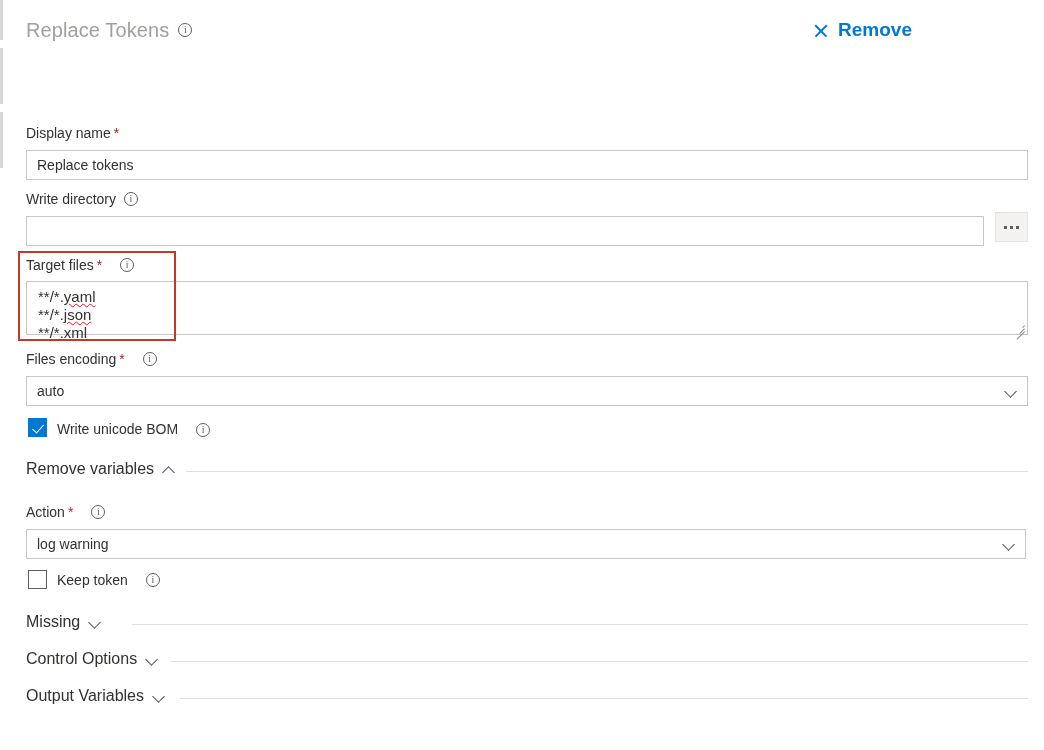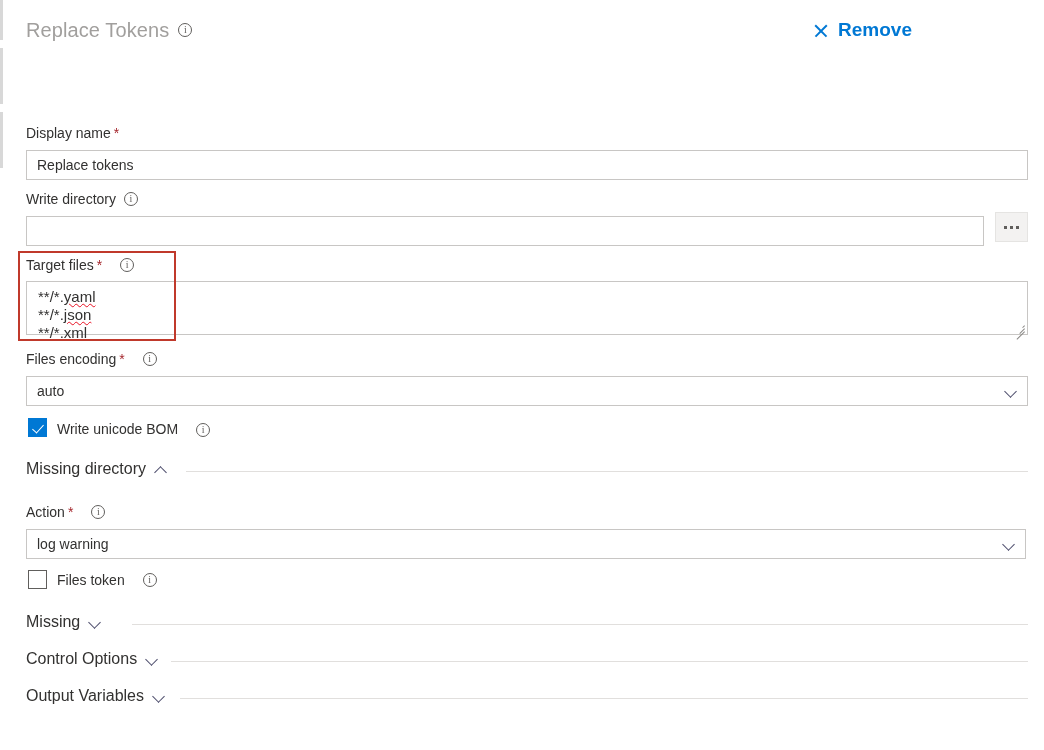--- a/index.html
+++ b/index.html
@@ -340,40 +340,40 @@
     </div>
   </div>
 
   <div class="cb-row" style="position:absolute;left:28px;top:418px;align-items:flex-end;">
     <div class="cb checked"></div>
     <span>Write unicode BOM</span>
     <span class="info-ico" style="margin-left:8px;">i</span>
   </div>
 
   <div class="section-head" style="left:26px;top:460px;">
-    <span class="stitle">Missing directory</span>
+    <span class="stitle">Remove variables</span>
     <span class="chev up"></span>
   </div>
   <div class="section-rule" style="left:186px;top:471px;width:842px;"></div>
 
   <div style="position:absolute;left:26px;top:503px;width:1000px;">
     <div class="field-label">
       <span>Action</span>
       <span class="req">*</span>
       <span class="info-ico" style="margin-left:10px;">i</span>
     </div>
     <div class="select-input" style="margin-top:8px;">
       <span class="val">log warning</span>
       <span class="chev"></span>
     </div>
   </div>
 
   <div class="cb-row" style="position:absolute;left:28px;top:570px;">
     <div class="cb"></div>
-    <span>Files token</span>
+    <span>Keep token</span>
     <span class="info-ico" style="margin-left:8px;">i</span>
   </div>
 
   <div class="section-head" style="left:26px;top:613px;">
     <span class="stitle">Missing</span>
     <span class="chev"></span>
   </div>
   <div class="section-rule" style="left:132px;top:624px;width:896px;"></div>
 
   <div class="section-head" style="left:26px;top:650px;text-align:right;">

